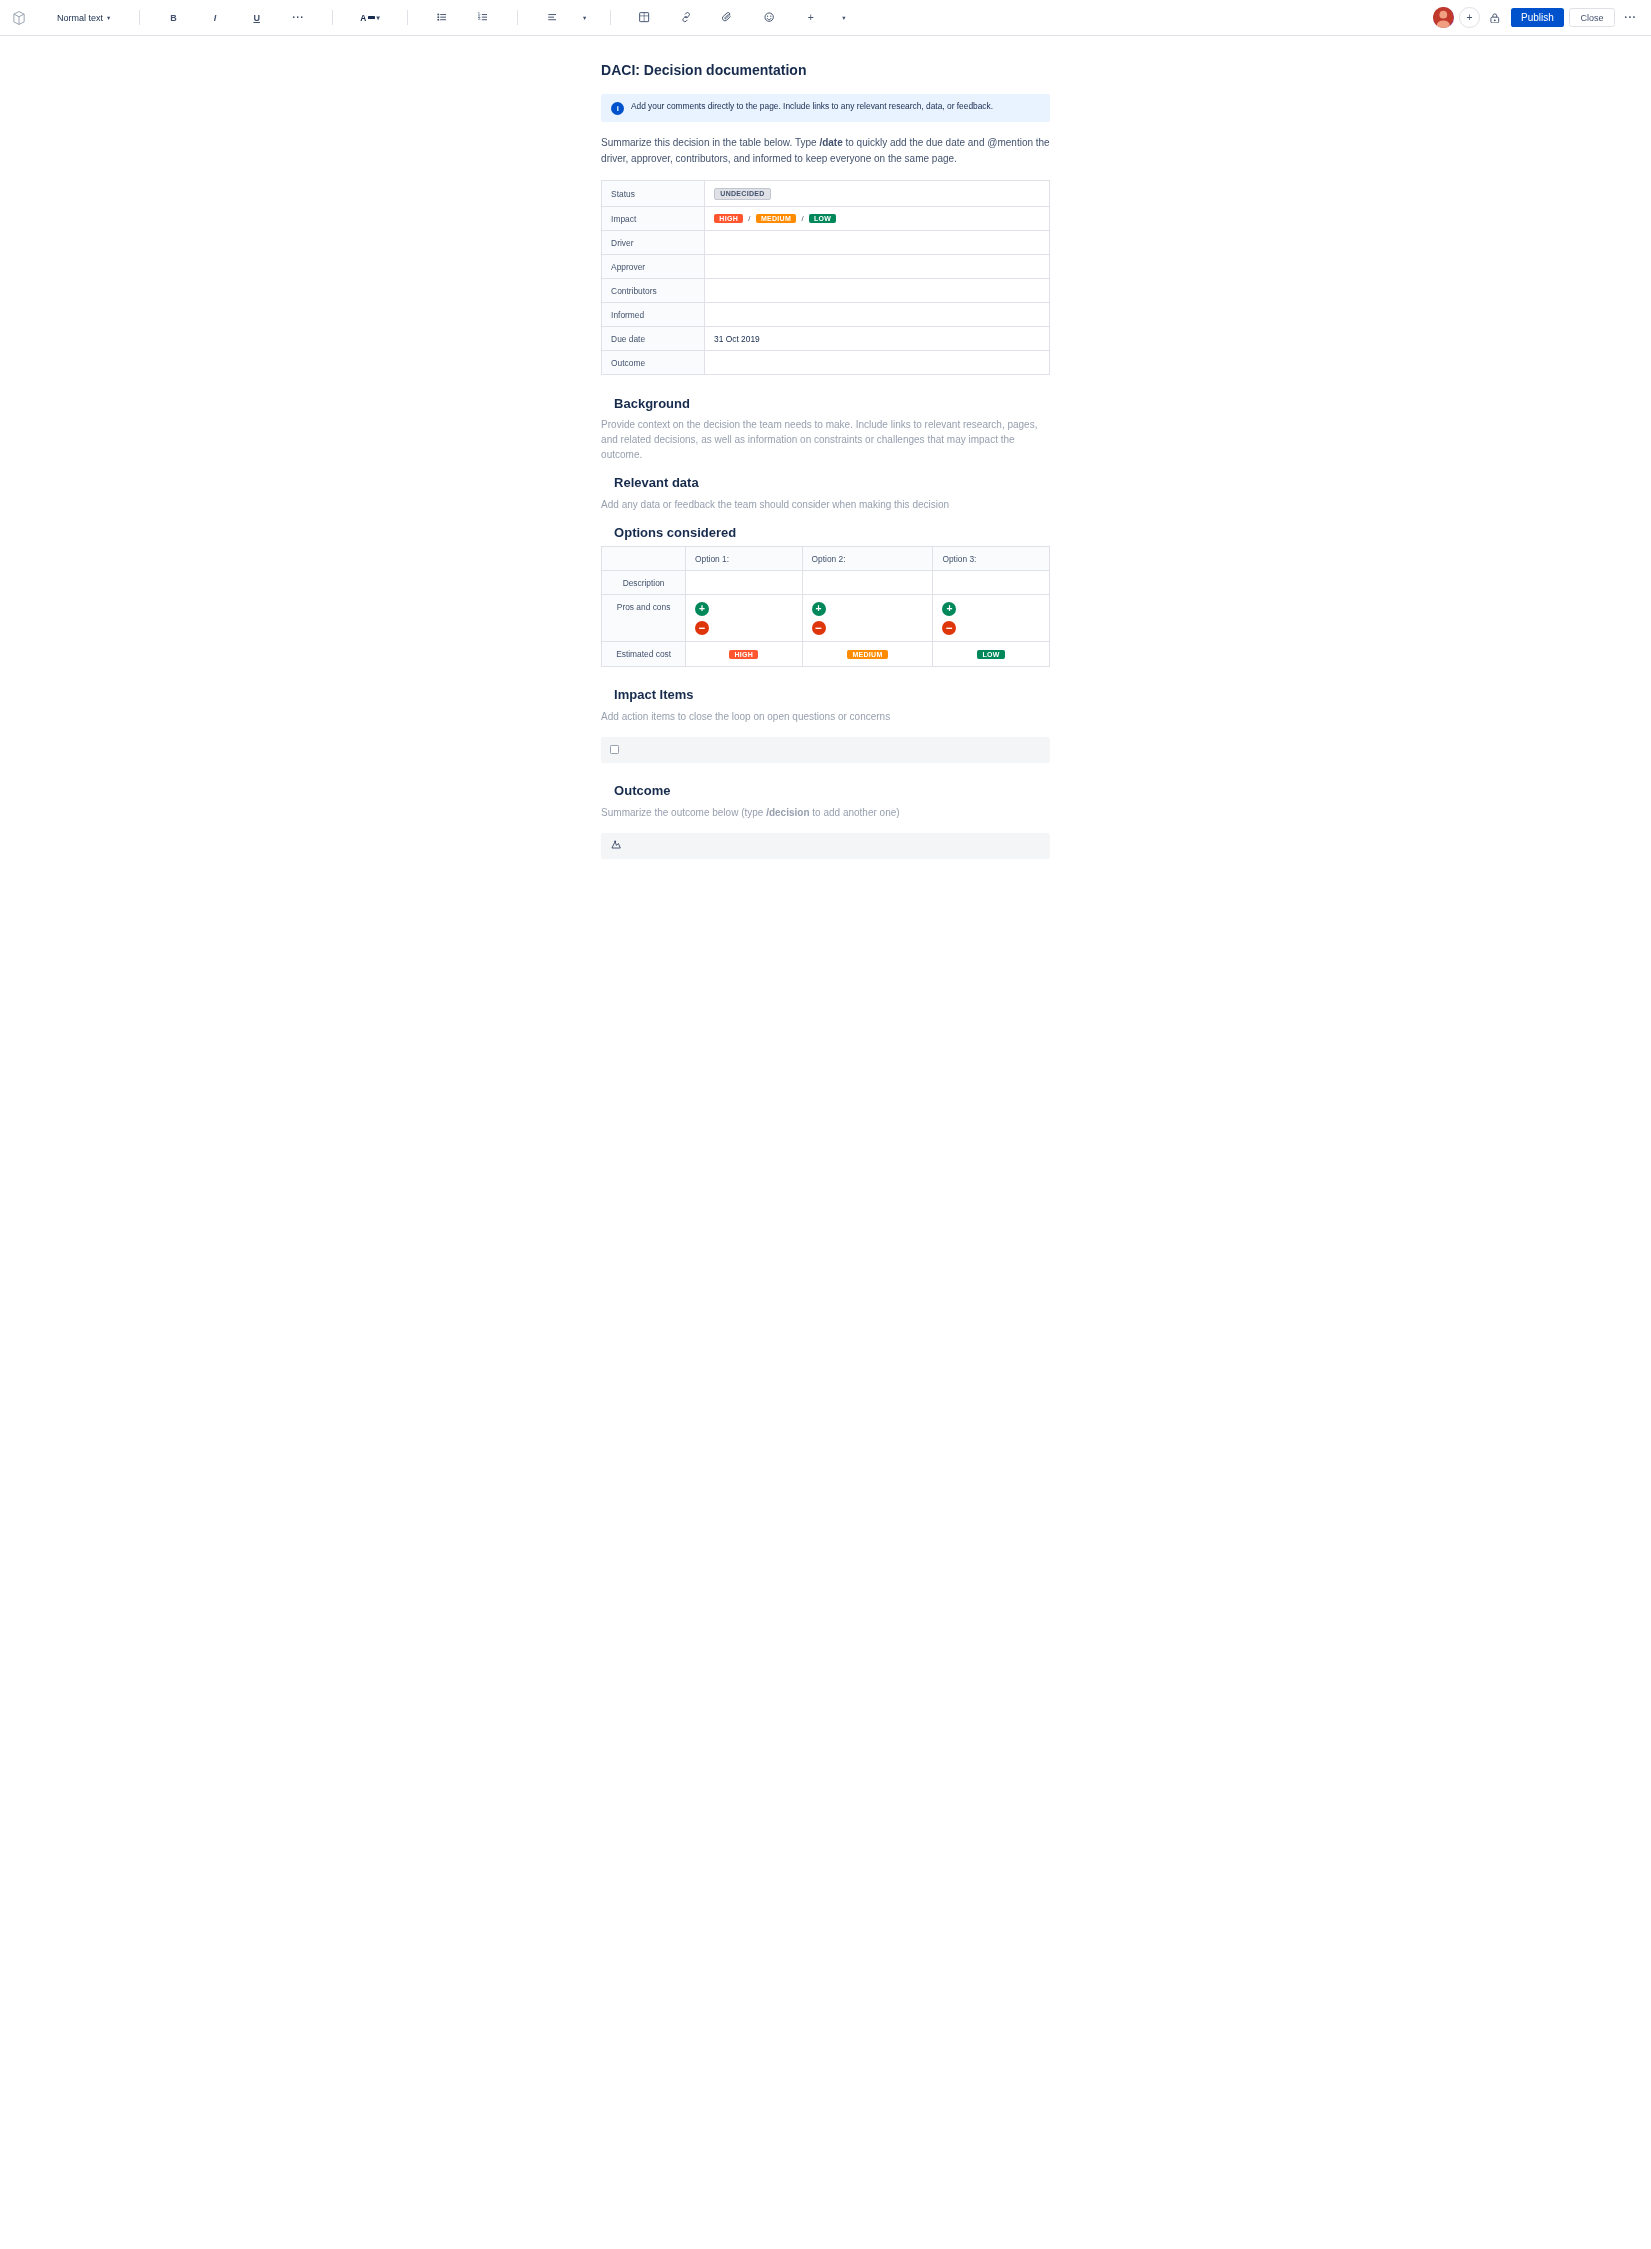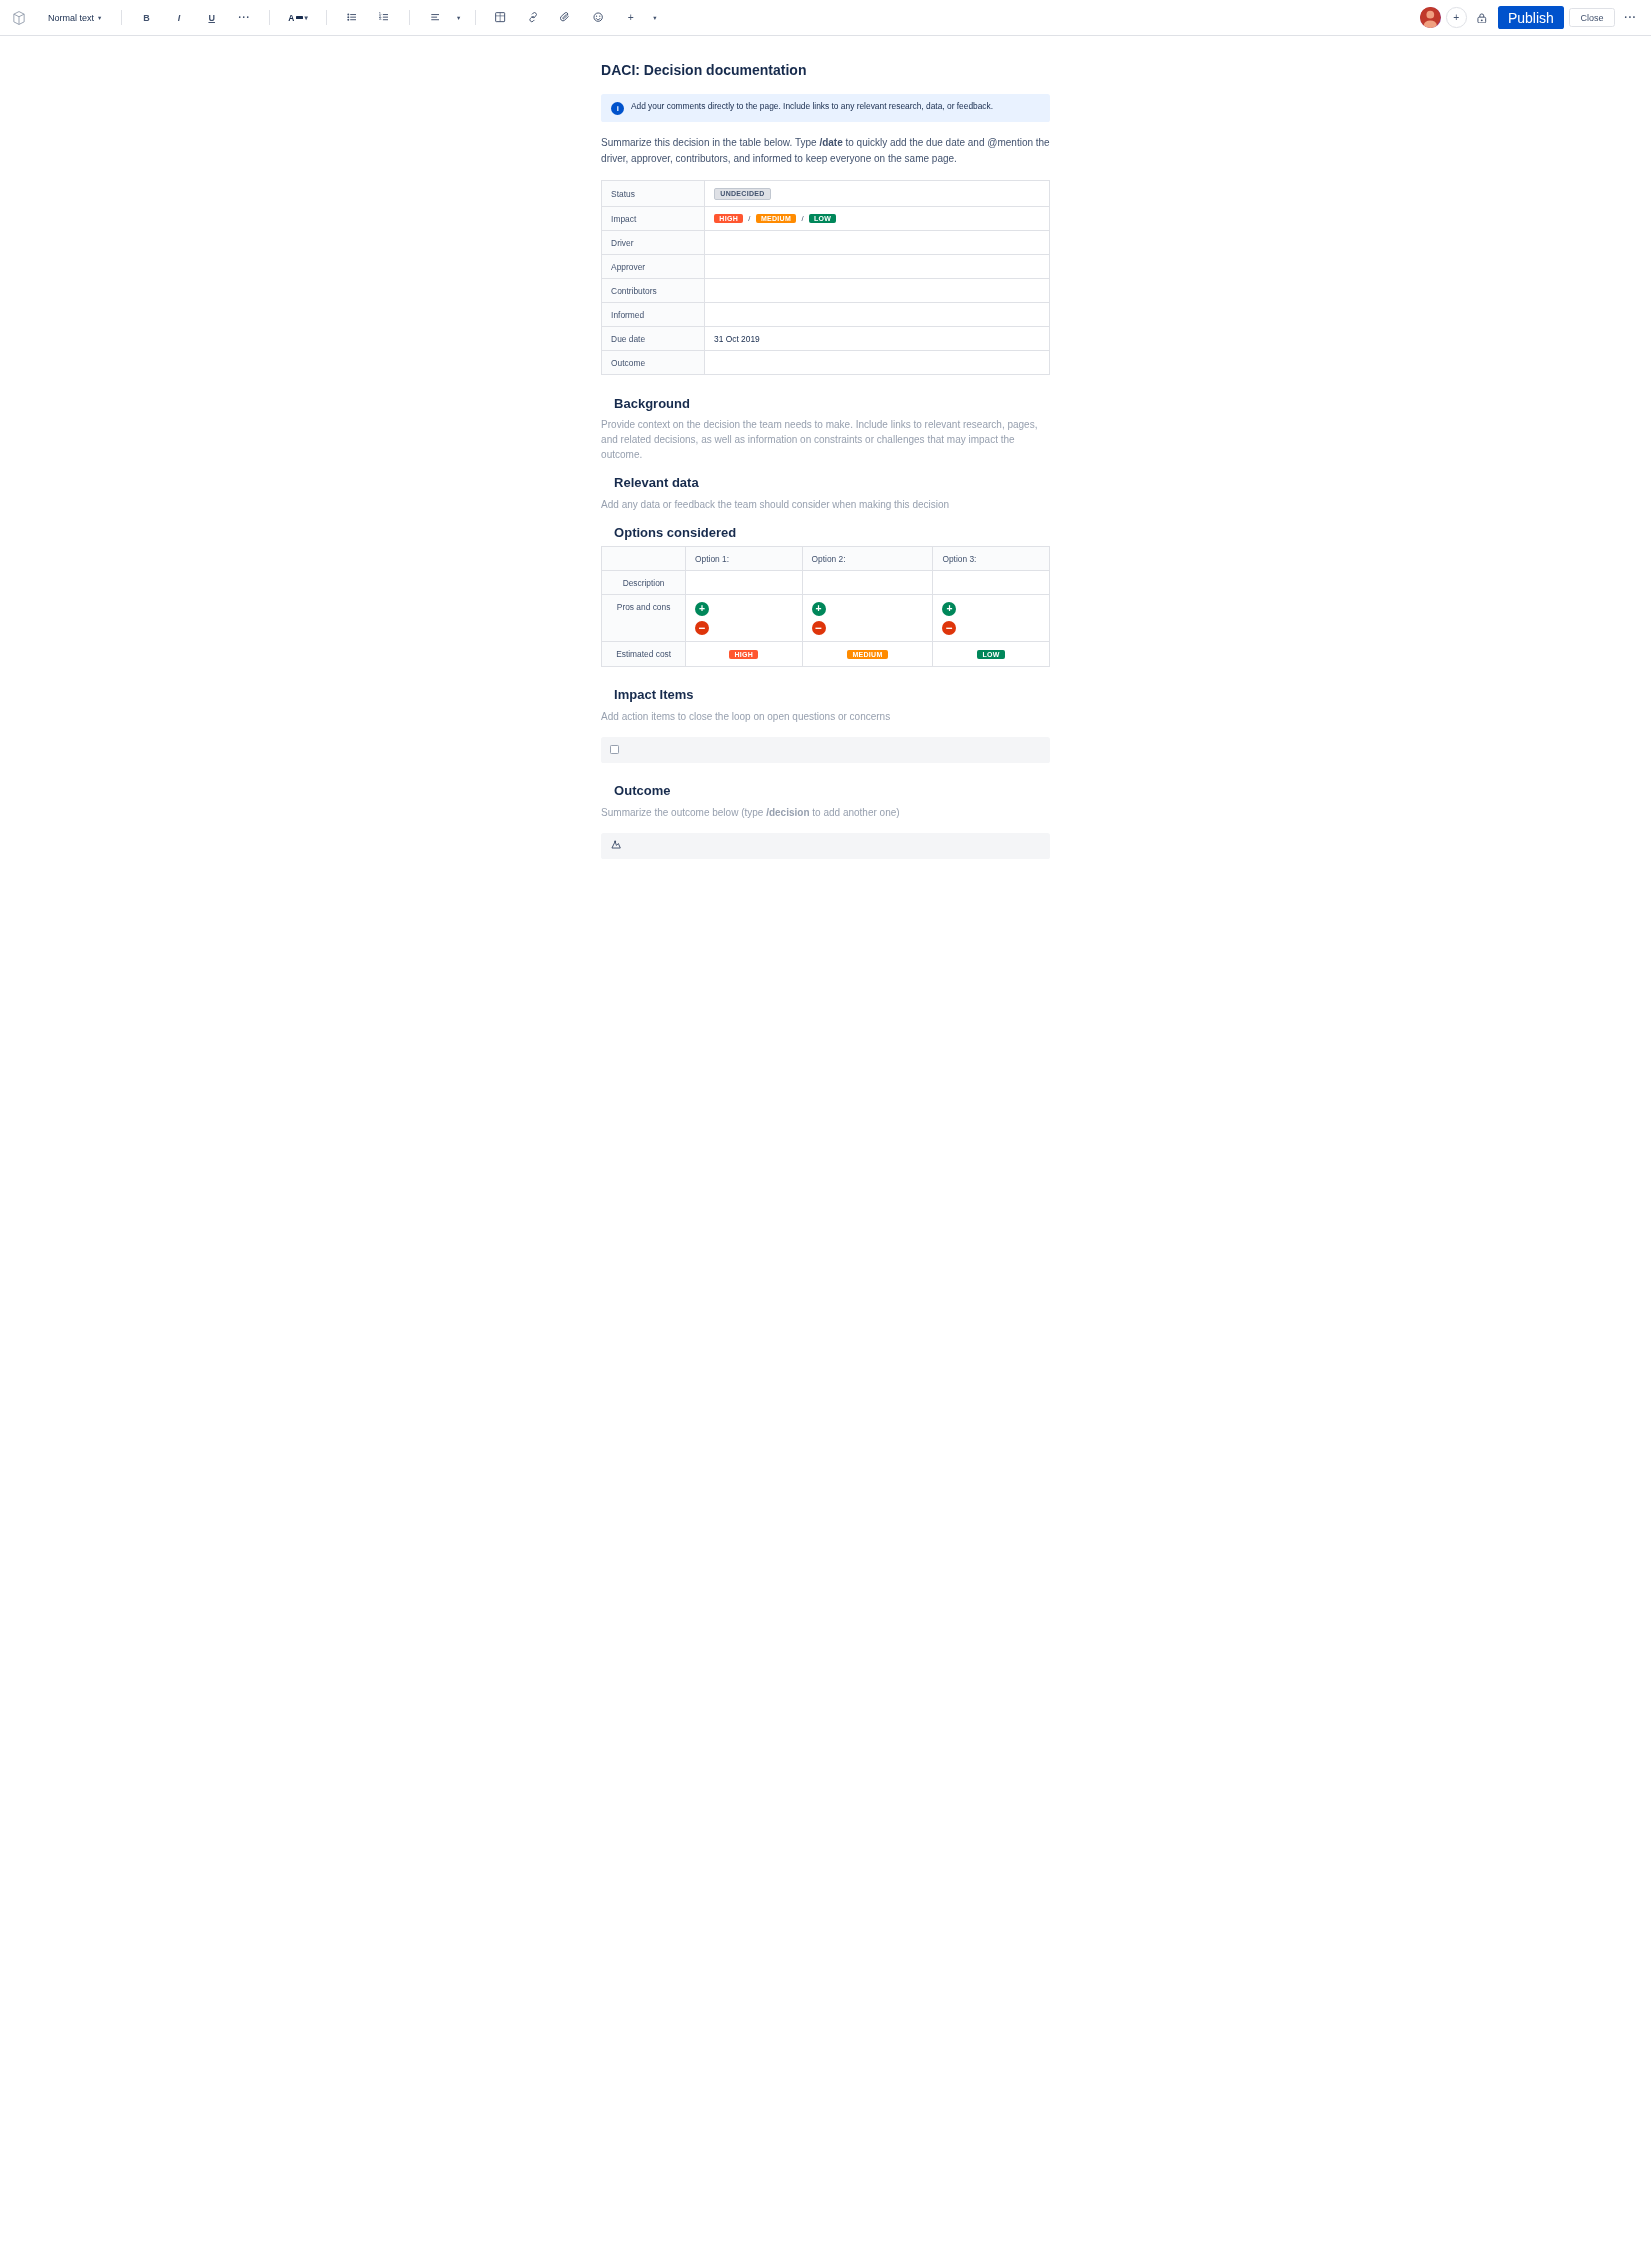--- a/index.html
+++ b/index.html
@@ -9,21 +9,21 @@
     .toolbar {
       display: flex;
       align-items: center;
       padding: 0 10.3px;
       height: 36px;
       border-bottom: 0.6px solid #dfe1e6;
       position: sticky;
       top: 0;
       background: #fff;
       z-index: 100;
-      gap: 12px;
+      gap: 21px;
     }
     .toolbar-text-style {
       display: flex;
       align-items: center;
       gap: 3.9px;
       padding: 2.6px 5.2px;
       border-radius: 2.6px;
       cursor: pointer;
       font-size: 9px;
       color: #172b4d;
@@ -93,21 +93,21 @@
       justify-content: center;
       color: #42526e;
       font-size: 10.3px;
     }
     .btn-publish {
       background: #0052cc;
       color: #fff;
       border: none;
       border-radius: 2.6px;
       padding: 3.9px 10.3px;
-      font-size: 14px;
+      font-size: 10px;
       font-weight: 500;
       cursor: pointer;
     }
     .btn-close {
       background: transparent;
       color: #42526e;
       border: 0.6px solid #dfe1e6;
       border-radius: 2.6px;
       padding: 3.9px 10.3px;
       font-size: 9px;

